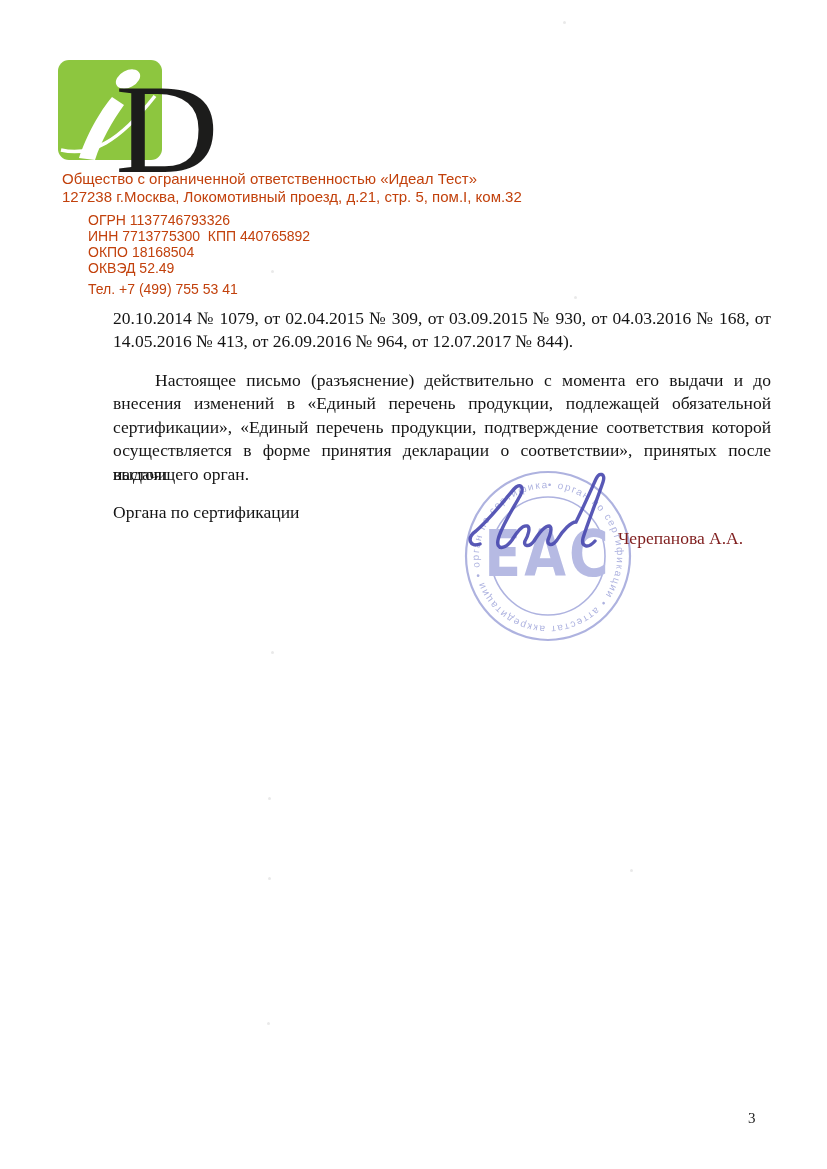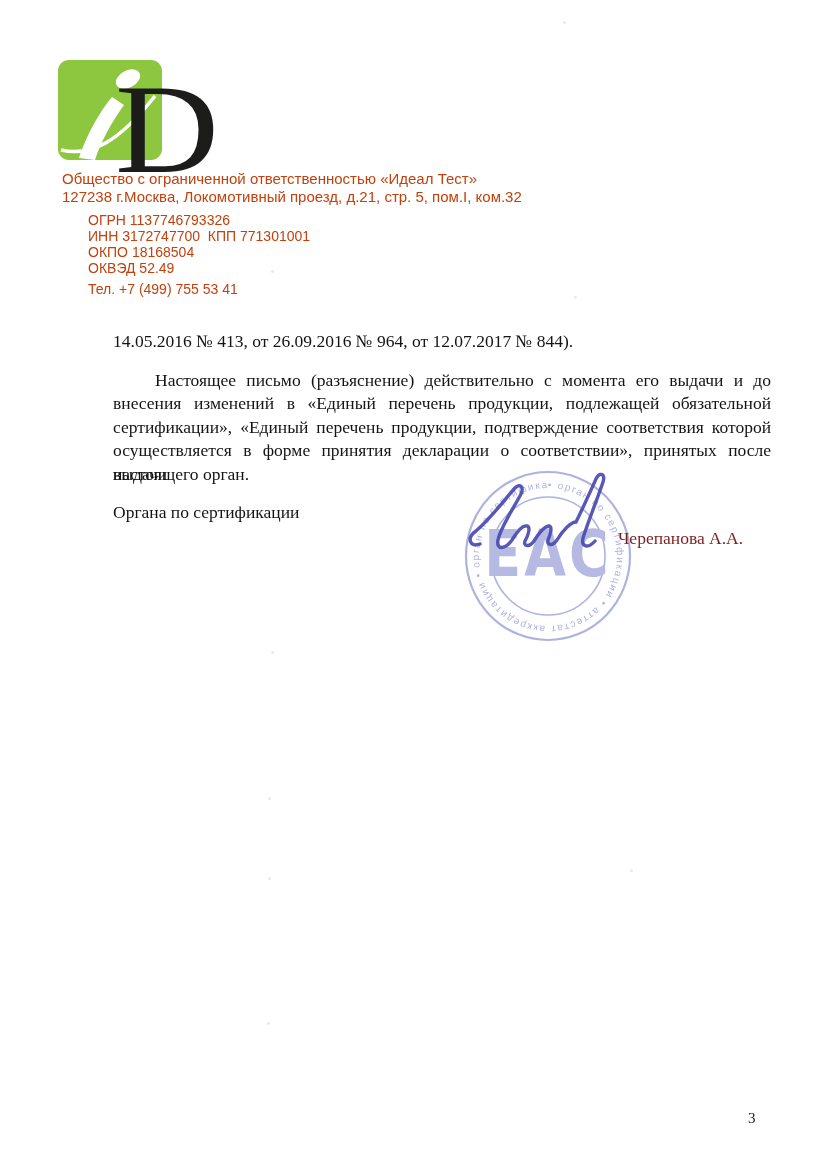--- a/index.html
+++ b/index.html
@@ -69,25 +69,26 @@
     <path d="M6,96 C36,103 64,88 100,42" stroke="#ffffff" stroke-width="3.5" fill="none"></path>
     <path d="M24,104 C31,82 45,57 57,43 L69,51 C58,66 46,87 40,106 Z" fill="#ffffff"></path>
     <ellipse cx="73" cy="25" rx="13" ry="8.5" transform="rotate(-28 73 25)" fill="#ffffff"></ellipse>
     <text x="60" y="118" font-family="Liberation Serif, serif" font-size="126" fill="#1c1c1b" textLength="104" lengthAdjust="spacingAndGlyphs">D</text>
   </svg>
 
 
   <div class="lh-line lh-big" style="top:170px;">Общество с ограниченной ответственностью «Идеал Тест»</div>
   <div class="lh-line lh-big" style="top:188px;">127238 г.Москва, Локомотивный проезд, д.21, стр. 5, пом.I, ком.32</div>
   <div class="lh-line lh-small" style="top:212px;">ОГРН 1137746793326</div>
-  <div class="lh-line lh-small" style="top:228px;">ИНН 3172747700  КПП 771301001</div>
+  <div class="lh-line lh-small" style="top:228px;">ИНН 7713775300  КПП 440765892</div>
   <div class="lh-line lh-small" style="top:244px;">ОКПО 18168504</div>
   <div class="lh-line lh-small" style="top:260px;">ОКВЭД 52.49</div>
   <div class="lh-line lh-small" style="top:281px;">Тел. +7 (499) 755 53 41</div>
 
+  <div class="bodyline jfull" style="top:307px;">20.10.2014 № 1079, от 02.04.2015 № 309, от 03.09.2015 № 930, от 04.03.2016 № 168, от</div>
   <div class="bodyline jlast" style="top:330px;">14.05.2016 № 413, от 26.09.2016 № 964, от 12.07.2017 № 844).</div>
 
   <div class="bodyline jfull indent" style="top:369px;">Настоящее письмо (разъяснение) действительно с момента его выдачи и до</div>
   <div class="bodyline jfull" style="top:392.4px;">внесения изменений в «Единый перечень продукции, подлежащей обязательной</div>
   <div class="bodyline jfull" style="top:415.8px;">сертификации», «Единый перечень продукции, подтверждение соответствия которой</div>
   <div class="bodyline jfull" style="top:439.2px;">осуществляется в форме принятия декларации о соответствии», принятых после выдачи</div>
   <div class="bodyline jlast" style="top:462.6px;">настоящего орган.</div>
 
   <div class="sig-title">
     <div>Органа по сертификации</div>

